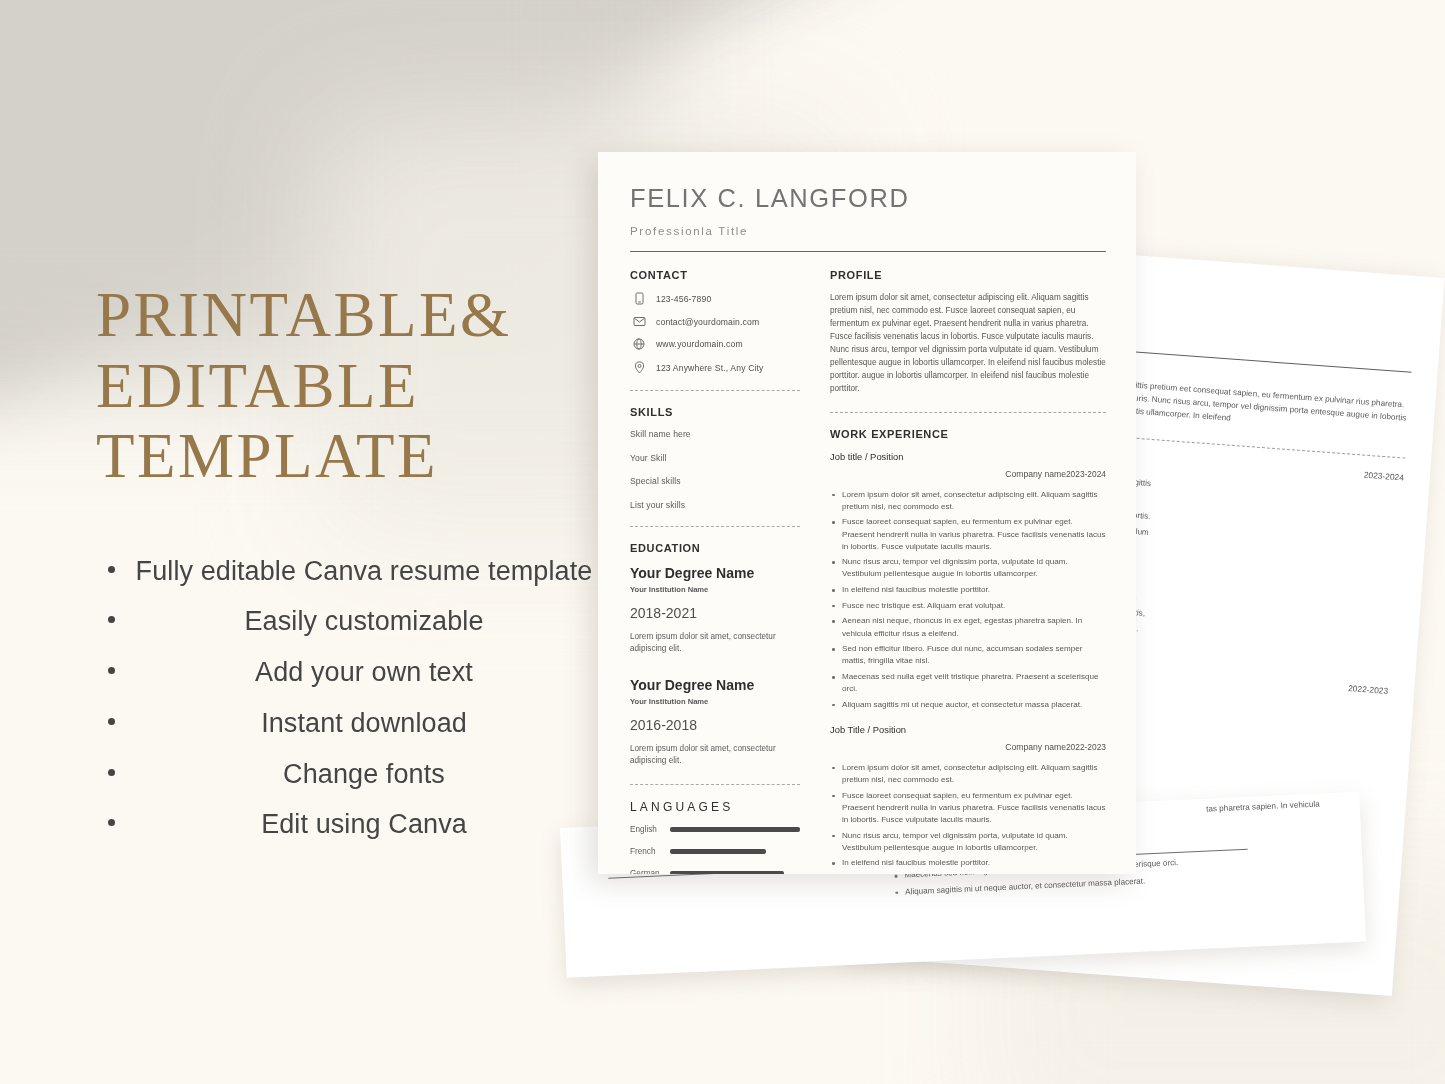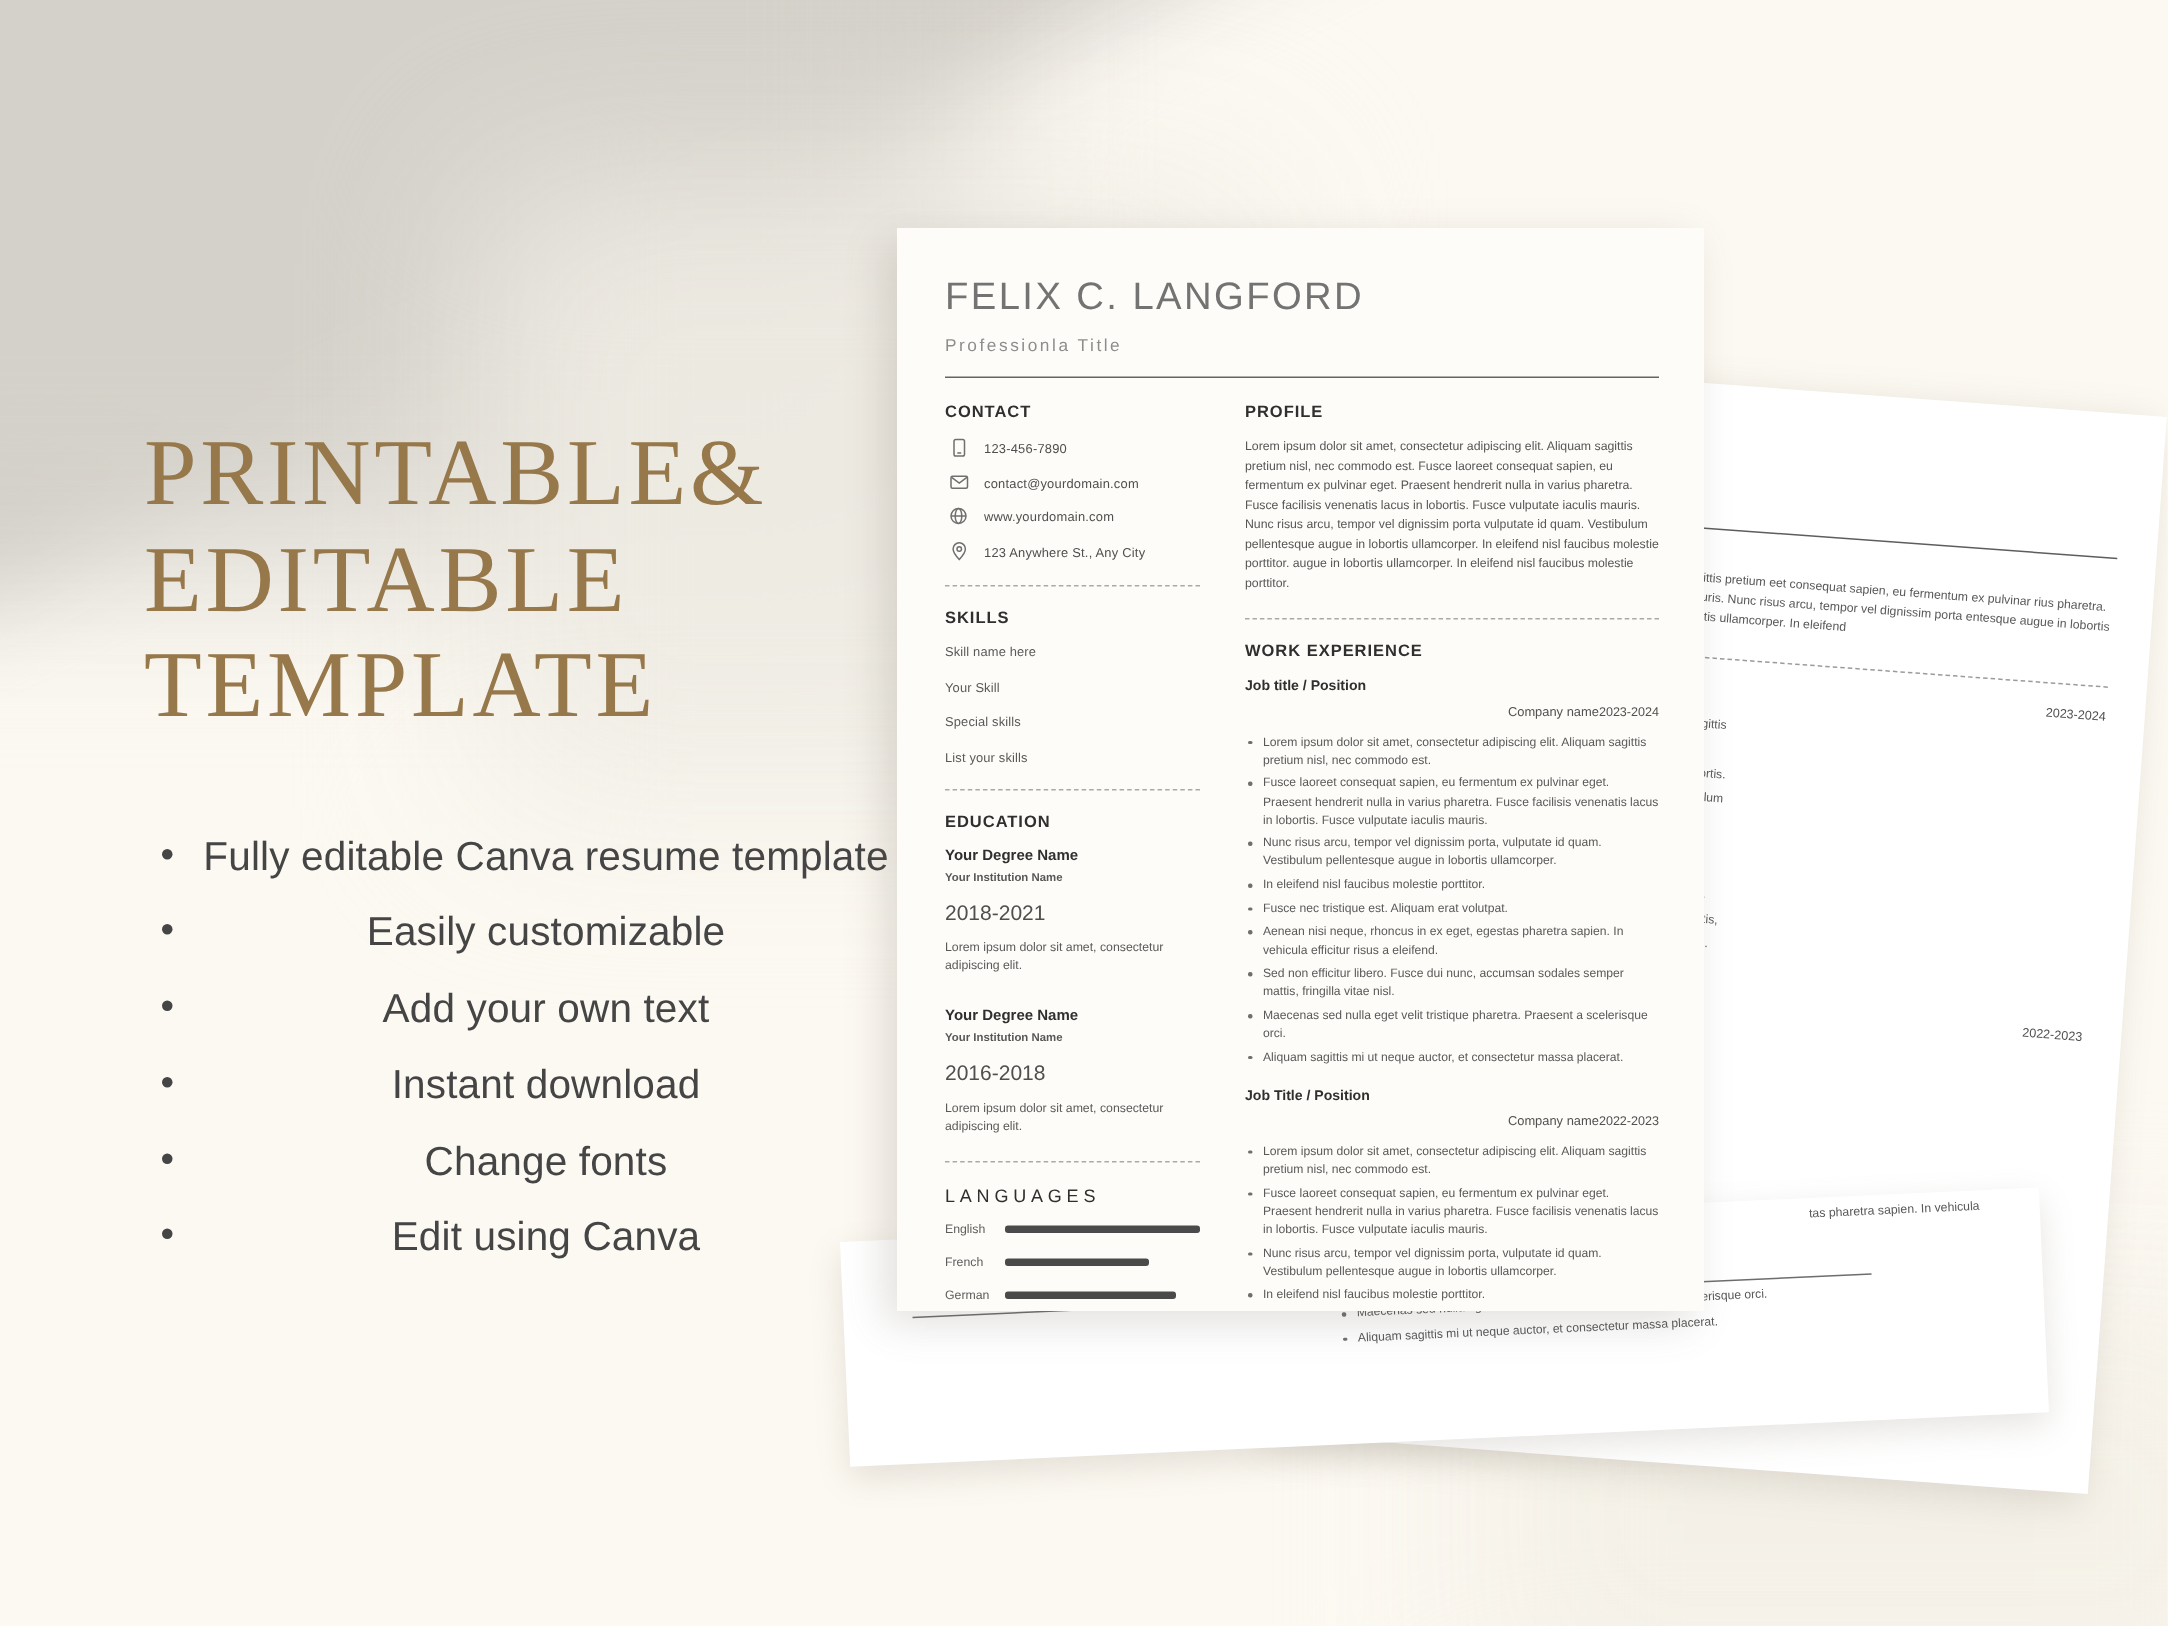--- a/index.html
+++ b/index.html
@@ -73,33 +73,33 @@
   .dashed{
     border-top:1px dashed #9b9b9b;margin:16px 0 15px 0;height:0;opacity:.85;
   }
 
   .contact-row{display:flex;align-items:center;margin-bottom:11px;}
   .contact-row .ico{width:18px;flex:0 0 18px;display:flex;align-items:center;justify-content:center;color:#6f6f6f;}
   .contact-row .txt{font-size:8.6px;color:#4f4f4f;letter-spacing:.15px;padding-left:8px;}
 
   .skill-line{font-size:8.6px;color:#5a5a5a;margin-bottom:13.5px;letter-spacing:.1px;}
 
-  .deg-name{font-size:10px;font-weight:700;color:#2f2f2f;margin:0 0 4px 0;}
+  .deg-name{font-size:14px;font-weight:700;color:#2f2f2f;margin:0 0 4px 0;}
   .deg-inst{font-size:7.6px;font-weight:700;color:#585858;margin:0 0 11px 0;}
   .deg-years{font-size:14px;color:#4f4f4f;margin:0 0 10px 0;}
   .deg-desc{font-size:8.2px;color:#5a5a5a;line-height:1.5;margin:0;}
 
   .lang-row{display:flex;align-items:center;margin-bottom:13px;}
   .lang-row .lab{font-size:8.2px;color:#5d5d5d;width:40px;flex:0 0 40px;}
   .lang-row .track{flex:1;height:5px;background:transparent;position:relative;}
   .lang-row .fill{position:absolute;left:0;top:0;height:5px;background:#4a4a4a;border-radius:2px;}
 
   #profile-text{font-size:8.2px;line-height:1.58;color:#565656;margin:0;text-align:left;}
 
-  .job-title{font-size:9.4px;font-weight:700;color:#2f2f2f;margin:0 0 7px 0;}
+  .job-title{font-size:9.4px;font-weight:400;color:#2f2f2f;margin:0 0 7px 0;}
   .job-meta{display:flex;justify-content:flex-end;align-items:baseline;margin-bottom:10px;}
   .job-company{font-size:8.6px;color:#515151;}
   .job-years{font-size:8.4px;color:#515151;}
   ul.job-bullets{list-style:none;margin:0 0 0 0;padding:0;}
   ul.job-bullets li{
     position:relative;font-size:8.1px;line-height:1.5;color:#595959;
     padding-left:12px;margin-bottom:3.5px;
   }
   ul.job-bullets li::before{
     content:"";position:absolute;left:2px;top:5px;width:2.6px;height:2.6px;border-radius:50%;

